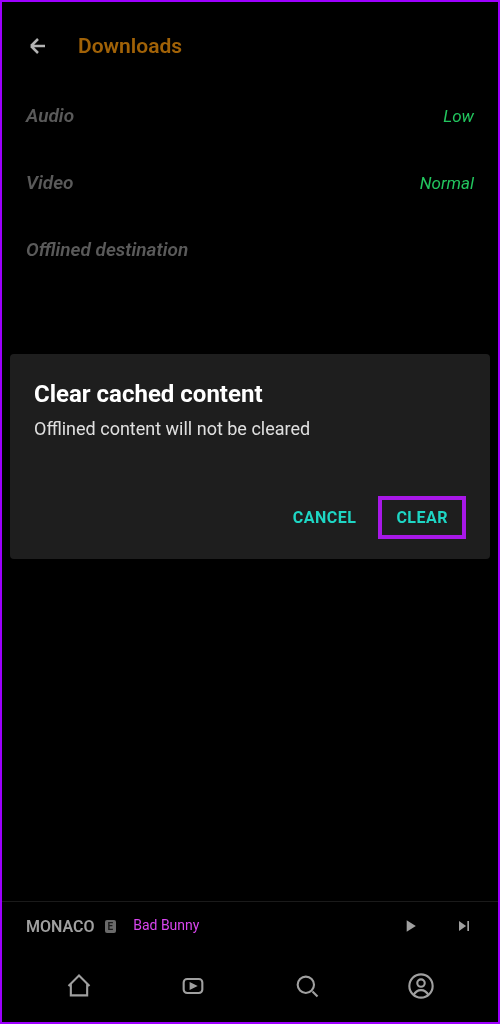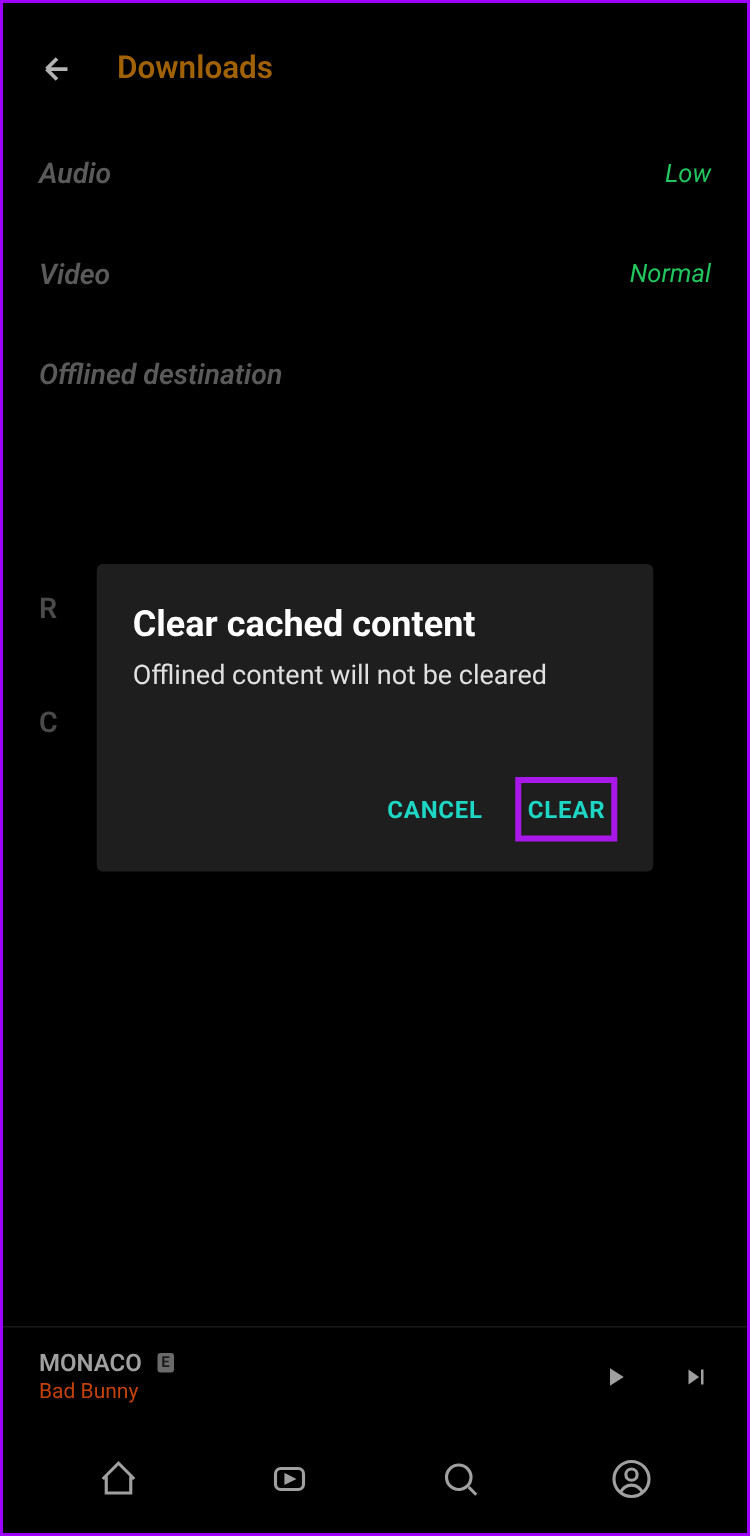--- a/index.html
+++ b/index.html
@@ -77,24 +77,24 @@
       top: 3px;
       left: 3px;
     }
     
     .setting-row-single {
       padding: 22px 0;
     }
     
     .dialog-overlay {
       position: absolute;
-      top: 374px;
+      top: 352px;
       left: 50%;
       transform: translateX(-50%);
-      width: 371px;
+      width: 480px;
     }
     
     .dialog {
       background: #1e1e1e;
       padding: 26px 24px 20px;
       border-radius: 4px;
     }
     
     .dialog-title {
       color: #fff;
@@ -122,39 +122,39 @@
       color: #1ed6c4;
       font-size: 16px;
       font-weight: 700;
       letter-spacing: 0.5px;
       padding: 10px 14px;
       cursor: pointer;
     }
     
     .dialog-btn-highlighted {
       border: 4px solid #a818e8;
-      padding: 8px 4px;
+      padding: 8px 14px;
     }
     
     .now-playing {
       position: absolute;
       bottom: 72px;
       left: 0;
       right: 0;
       padding: 14px 24px;
       display: flex;
       justify-content: space-between;
       align-items: center;
       border-top: 1px solid #1a1a1a;
     }
     
     .now-playing-info {
       display: flex;
-      flex-direction: column;
-      gap: 2px;
+      flex-direction: row;
+      gap: 17px;
     }
     
     .track-line {
       display: flex;
       align-items: center;
       gap: 10px;
     }
     
     .track-title {
       color: #a0a0a0;
@@ -165,21 +165,21 @@
     .explicit-badge {
       background: #6a6a6a;
       color: #1a1a1a;
       font-size: 10px;
       font-weight: 700;
       padding: 1px 3px;
       border-radius: 2px;
     }
     
     .track-artist {
-      color: #c2410c;
+      color: #d946ef;
       font-size: 14px;
     }
     
     .playback-controls {
       display: flex;
       gap: 34px;
       align-items: center;
     }
     
     .play-icon, .next-icon {

